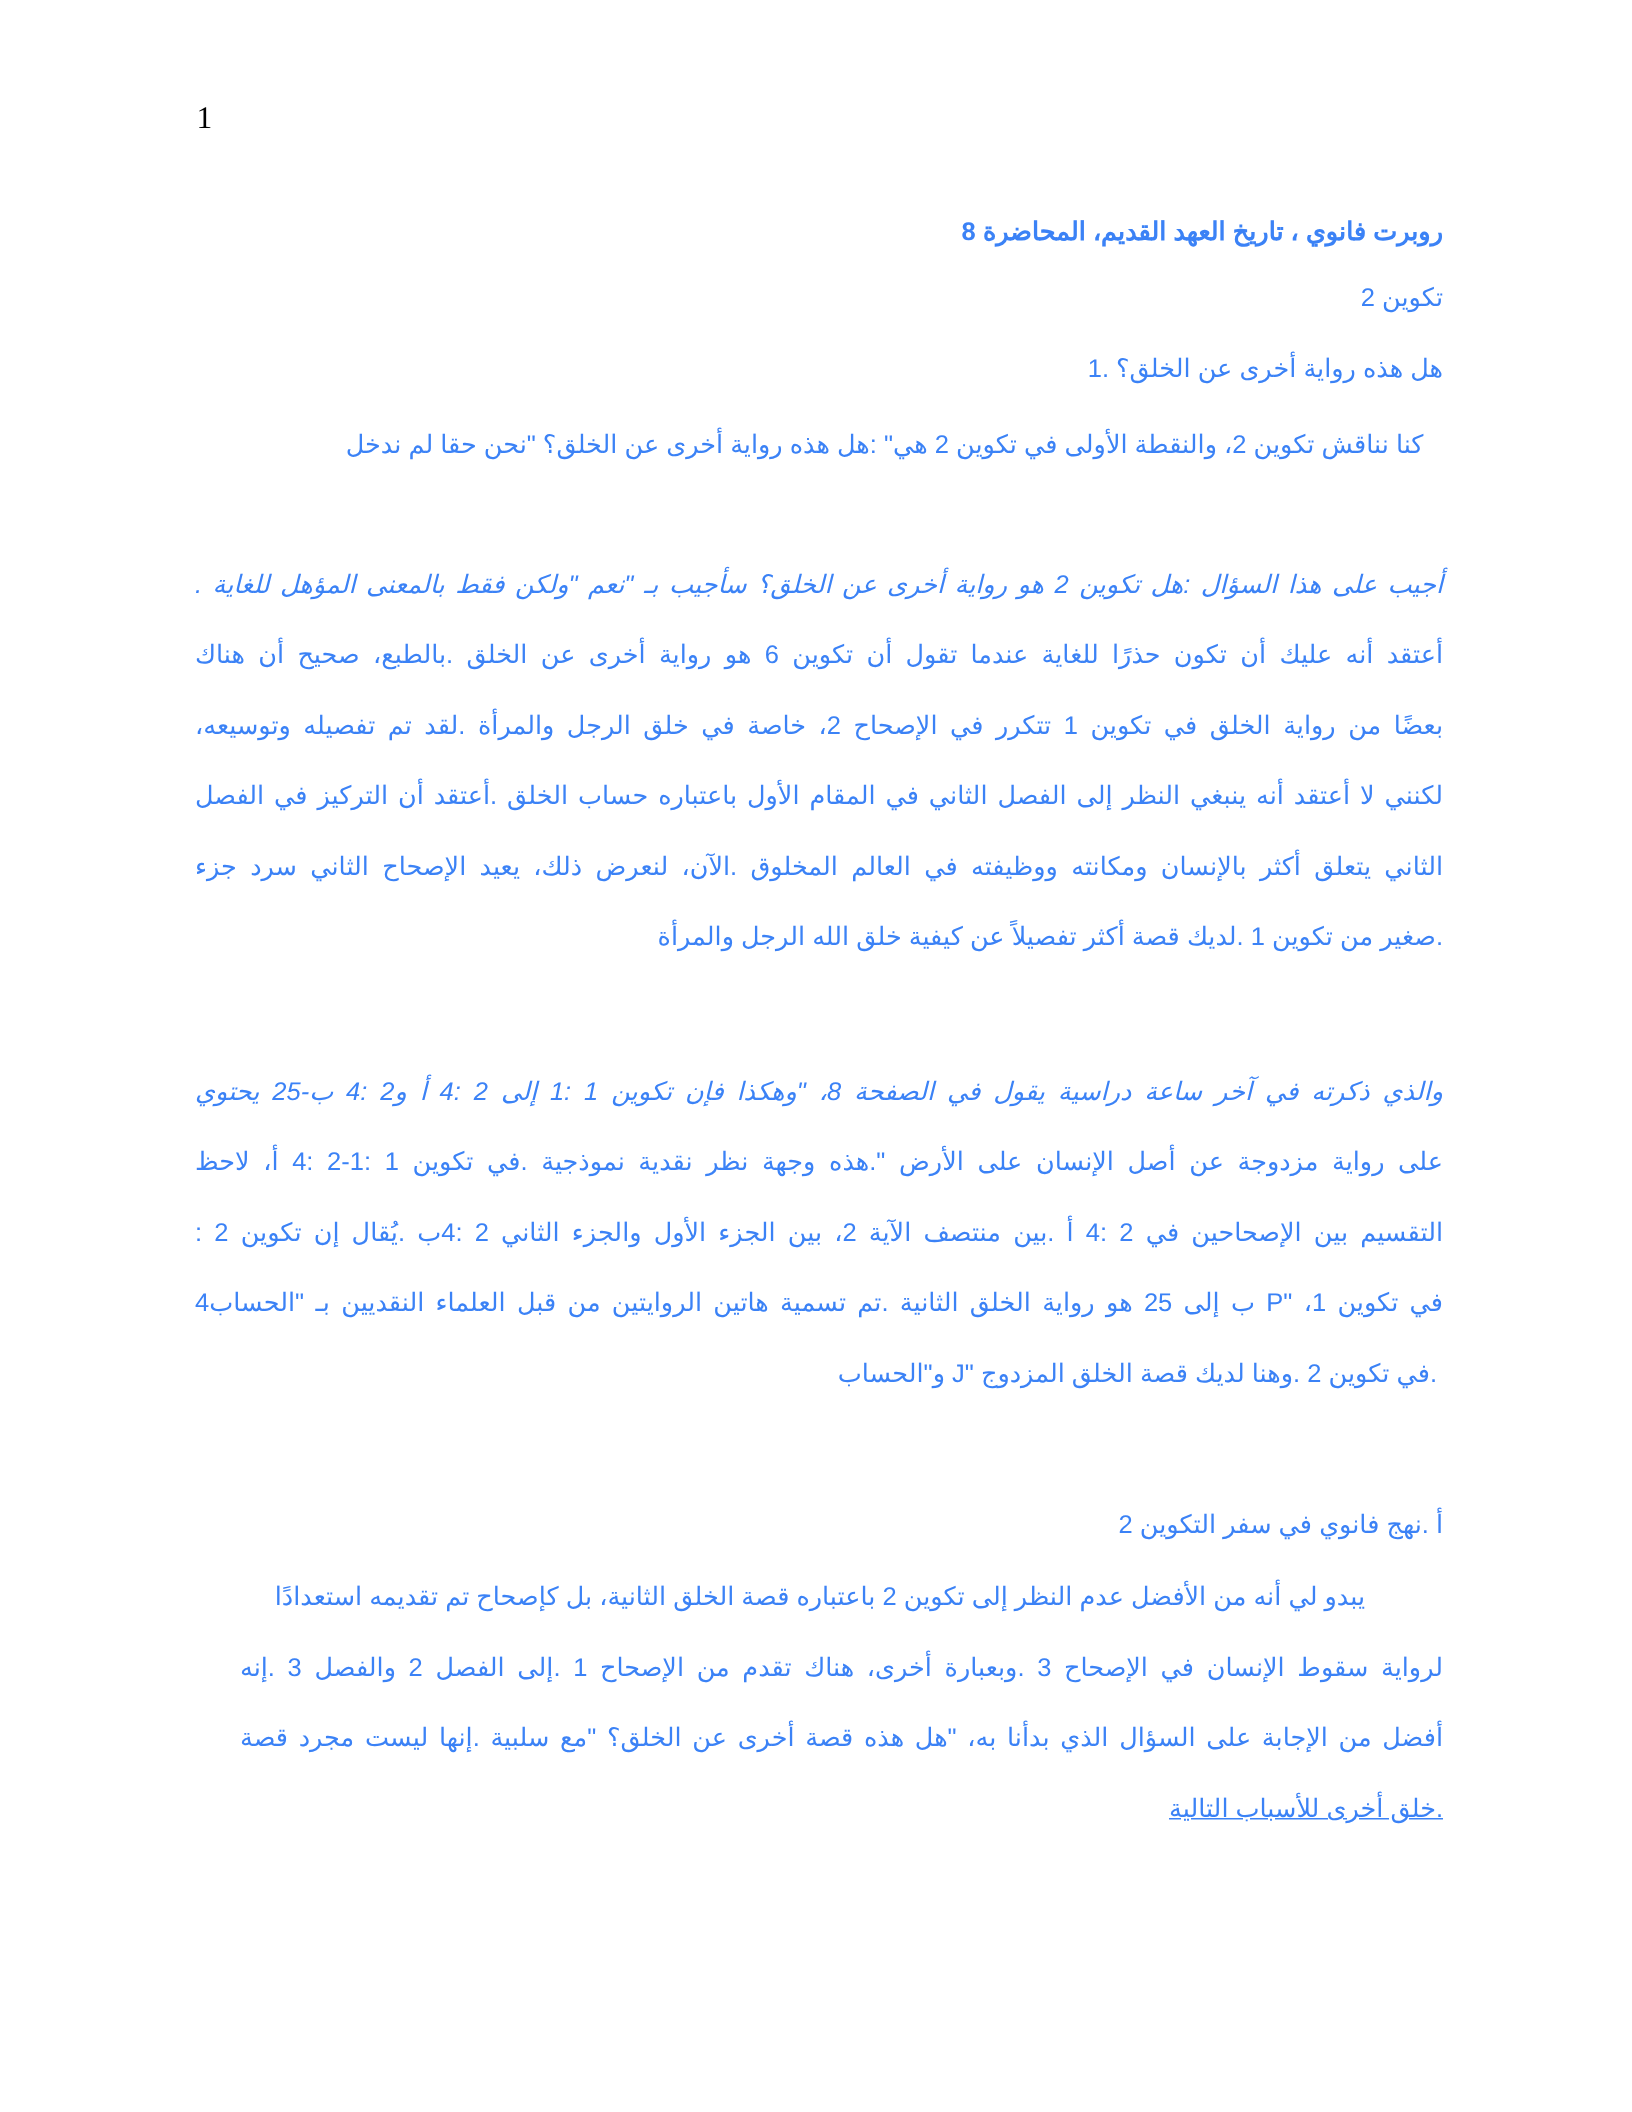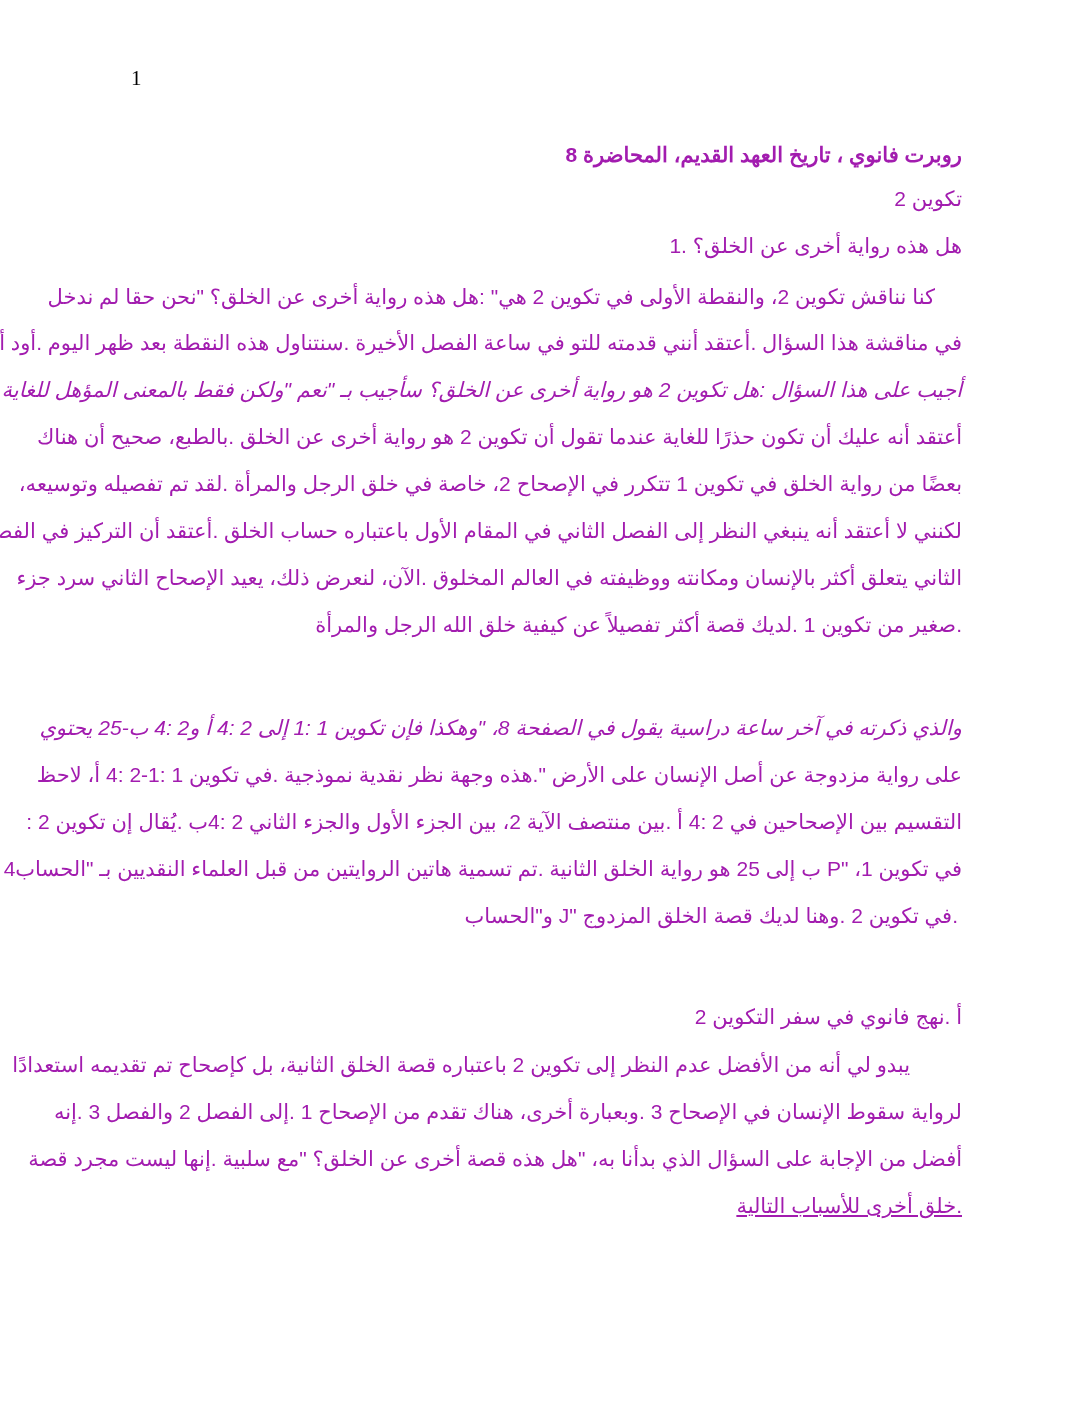--- a/index.html
+++ b/index.html
@@ -4,41 +4,40 @@
   <style>
     html, body { margin: 0; padding: 0; background: #ffffff; }
     body { width: 1088px; height: 1408px; position: relative; overflow: hidden; }
     .page { position: absolute; left: 0; top: 0; width: 1088px; height: 1408px; background: #ffffff; }
     .page-number {
       position: absolute; left: 131px; top: 66px;
       font-family: "Liberation Serif", serif; font-size: 21px; color: #000;
     }
     .line {
       position: absolute; direction: rtl; unicode-bidi: plaintext;
-      font-family: "Liberation Sans", sans-serif; font-size: 21px; color: #a21caf;
+      font-family: "Liberation Sans", sans-serif; font-size: 17px; color: #3b82f6;
       white-space: nowrap; line-height: 24px;
     }
     .bold { font-weight: bold; }
     .right { right: 126px; }
     .justify-wide { right: 126px; left: 130px; text-align: justify; text-align-last: justify; }
   </style>
 </head>
 <body>
 
 <div class="page">
   <div class="page-number">1</div>
 
   <div class="line bold right" style="top:143px;">روبرت فانوي ، تاريخ العهد القديم، المحاضرة 8</div>
   <div class="line right" style="top:187px;">تكوين 2</div>
   <div class="line right" style="top:234px;">هل هذه رواية أخرى عن الخلق؟ .1</div>
 
-  <div class="line right" style="top:285px; right:153px;">كنا نناقش تكوين 2، والنقطة الأولى في تكوين 2 هي" :هل هذه رواية أخرى عن الخلق؟ "نحن حقا لم ندخل</div>
-  <div class="line justify-wide" style="top:331px;">في مناقشة هذا السؤال .أعتقد أنني قدمته للتو في ساعة الفصل الأخيرة .سنتناول هذه النقطة بعد ظهر اليوم .أود أن</div>
+  <div class="line right" style="top:285px; right:139px;">كنا نناقش تكوين 2، والنقطة الأولى في تكوين 2 هي" :هل هذه رواية أخرى عن الخلق؟ "نحن حقا لم ندخل</div>
   <div class="line justify-wide" style="top:378px;font-style:italic;">أجيب على هذا السؤال :هل تكوين 2 هو رواية أخرى عن الخلق؟ سأجيب بـ "نعم "ولكن فقط بالمعنى المؤهل للغاية .</div>
-  <div class="line justify-wide" style="top:425px;">أعتقد أنه عليك أن تكون حذرًا للغاية عندما تقول أن تكوين 2 هو رواية أخرى عن الخلق .بالطبع، صحيح أن هناك</div>
+  <div class="line justify-wide" style="top:425px;">أعتقد أنه عليك أن تكون حذرًا للغاية عندما تقول أن تكوين 6 هو رواية أخرى عن الخلق .بالطبع، صحيح أن هناك</div>
   <div class="line justify-wide" style="top:472px;">بعضًا من رواية الخلق في تكوين 1 تتكرر في الإصحاح 2، خاصة في خلق الرجل والمرأة .لقد تم تفصيله وتوسيعه،</div>
   <div class="line justify-wide" style="top:566px;">الثاني يتعلق أكثر بالإنسان ومكانته ووظيفته في العالم المخلوق .الآن، لنعرض ذلك، يعيد الإصحاح الثاني سرد جزء</div>
   <div class="line justify-wide" style="top:519px;">لكنني لا أعتقد أنه ينبغي النظر إلى الفصل الثاني في المقام الأول باعتباره حساب الخلق .أعتقد أن التركيز في الفصل</div>
   <div class="line right" style="top:613px;">.صغير من تكوين 1 .لديك قصة أكثر تفصيلاً عن كيفية خلق الله الرجل والمرأة</div>
 
   <div class="line justify-wide" style="top:716px;font-style:italic;">والذي ذكرته في آخر ساعة دراسية يقول في الصفحة 8، "وهكذا فإن تكوين 1 :1 إلى 2 :4 أ و2 :4 ب-25 يحتوي</div>
   <div class="line justify-wide" style="top:763px;">على رواية مزدوجة عن أصل الإنسان على الأرض ".هذه وجهة نظر نقدية نموذجية .في تكوين 1 :1-2 :4 أ، لاحظ</div>
   <div class="line justify-wide" style="top:810px;">التقسيم بين الإصحاحين في 2 :4 أ .بين منتصف الآية 2، بين الجزء الأول والجزء الثاني 2 :4ب .يُقال إن تكوين 2 :</div>
   <div class="line justify-wide" style="top:857px;">في تكوين 1، "P ب إلى 25 هو رواية الخلق الثانية .تم تسمية هاتين الروايتين من قبل العلماء النقديين بـ "الحساب4</div>
   <div class="line right" style="top:904px; right:130px; left:auto;">.في تكوين 2 .وهنا لديك قصة الخلق المزدوج "J و"الحساب</div>

